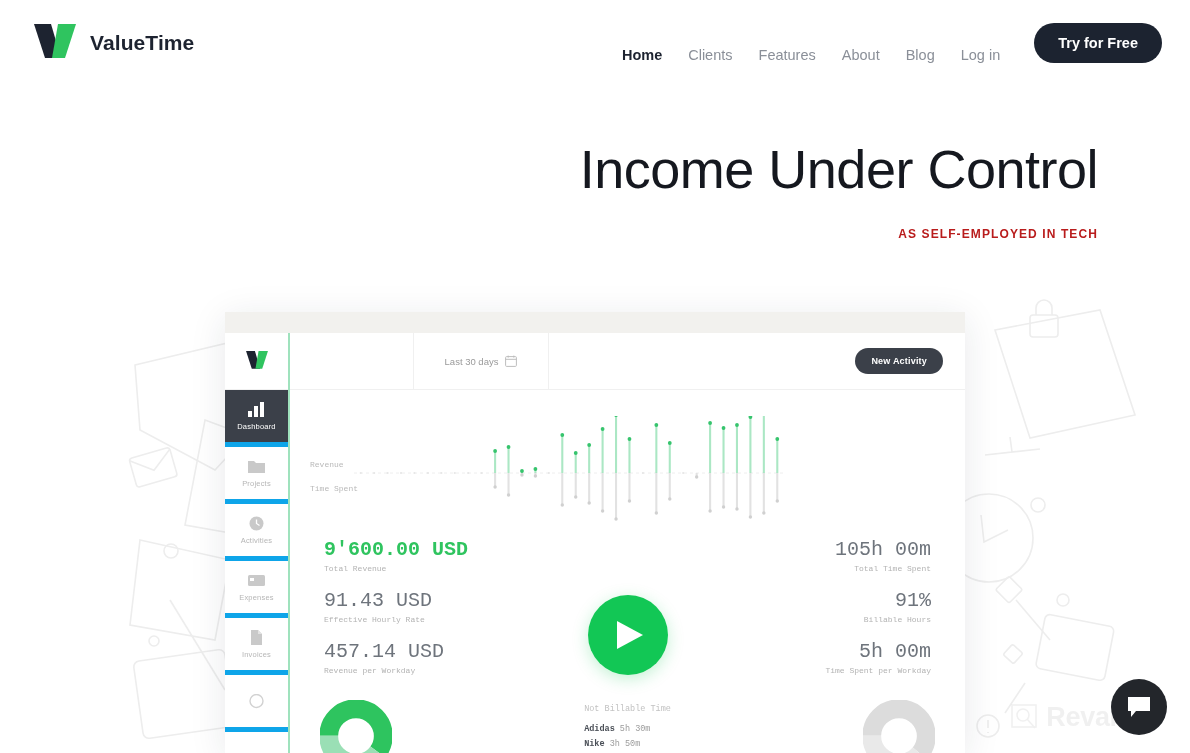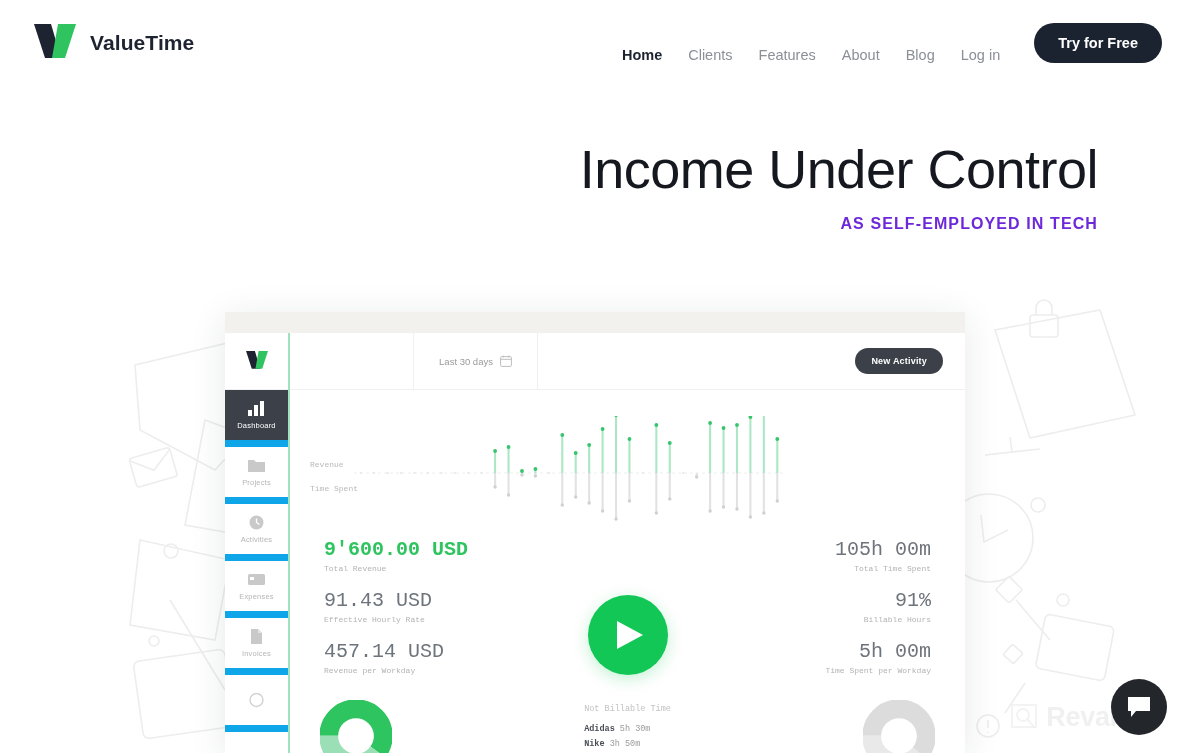--- a/index.html
+++ b/index.html
@@ -29,50 +29,50 @@
   .cta-btn {
     background: #1c2330; color: #fff; border: none; border-radius: 22px;
     font-size: 14.5px; font-weight: 700; padding: 12px 24px; cursor: pointer;
     font-family: "Liberation Sans", sans-serif; margin-left: 8px; white-space: nowrap;
   }
 
   
   .hero { position: absolute; top: 140px; left: 0; width: 1098px; text-align: right; z-index: 20; }
   .hero-title { font-size: 54px; font-weight: 300; color: #15181f; letter-spacing: -0.5px; line-height: 1.1; }
   .hero-sub {
-    margin-top: 16px; font-size: 16px; font-weight: 700; color: #6d28d9;
+    margin-top: 28px; font-size: 12px; font-weight: 700; color: #b91c1c;
     letter-spacing: 1.1px;
   }
 
   
   .dash {
     position: absolute; left: 225px; top: 312px; width: 740px; height: 441px;
     background: #fff; z-index: 10;
     box-shadow: 0 6px 34px rgba(30,40,60,.10);
     overflow: hidden;
   }
   .dash-topstrip { height: 21px; width: 100%; background: #f2f1ee; }
   .dash-body { display: flex; height: 420px; }
 
   .sidebar { width: 65px; background: #fff; border-right: 2px solid #9fe2bd; flex: 0 0 65px; position: relative; }
   .side-logo { height: 57px; display: flex; align-items: center; justify-content: center; border-bottom: 1px solid #f0f0f0; }
   .side-logo svg { width: 24px; height: 22px; }
   .side-item {
     height: 57px; display: flex; flex-direction: column; align-items: center; justify-content: center;
-    gap: 5px; border-bottom: 7px solid #0ea5e9; cursor: pointer;
+    gap: 5px; border-bottom: 5px solid #0ea5e9; cursor: pointer;
   }
   .side-item .si-label { font-size: 7.5px; color: #b6b6b6; letter-spacing: .2px; }
   .side-item.active { background: #3b4049; }
   .side-item.active .si-label { color: #fff; }
   .si-icon { width: 17px; height: 15px; display: block; }
 
   .main { flex: 1; display: flex; flex-direction: column; min-width: 0; }
   .topbar { height: 57px; display: flex; align-items: center; border-bottom: 1px solid #f0f0f0; }
   .date-cell {
-    width: 125px; height: 57px; display: flex; align-items: center; justify-content: center; gap: 7px;
+    width: 136px; height: 57px; display: flex; align-items: center; justify-content: center; gap: 7px;
     border-left: 1px solid #f0f0f0; border-right: 1px solid #f0f0f0; margin-left: 123px;
   }
   .date-text { font-size: 9.5px; color: #9a9a9a; }
   .cal-icon { width: 12px; height: 12px; }
   .new-activity {
     margin-left: auto; margin-right: 22px;
     background: #3b4049; color: #fff; border: none; border-radius: 14px;
     font-size: 9px; font-weight: 700; padding: 8px 16px; cursor: pointer;
     font-family: "Liberation Sans", sans-serif; letter-spacing: .2px;
   }

